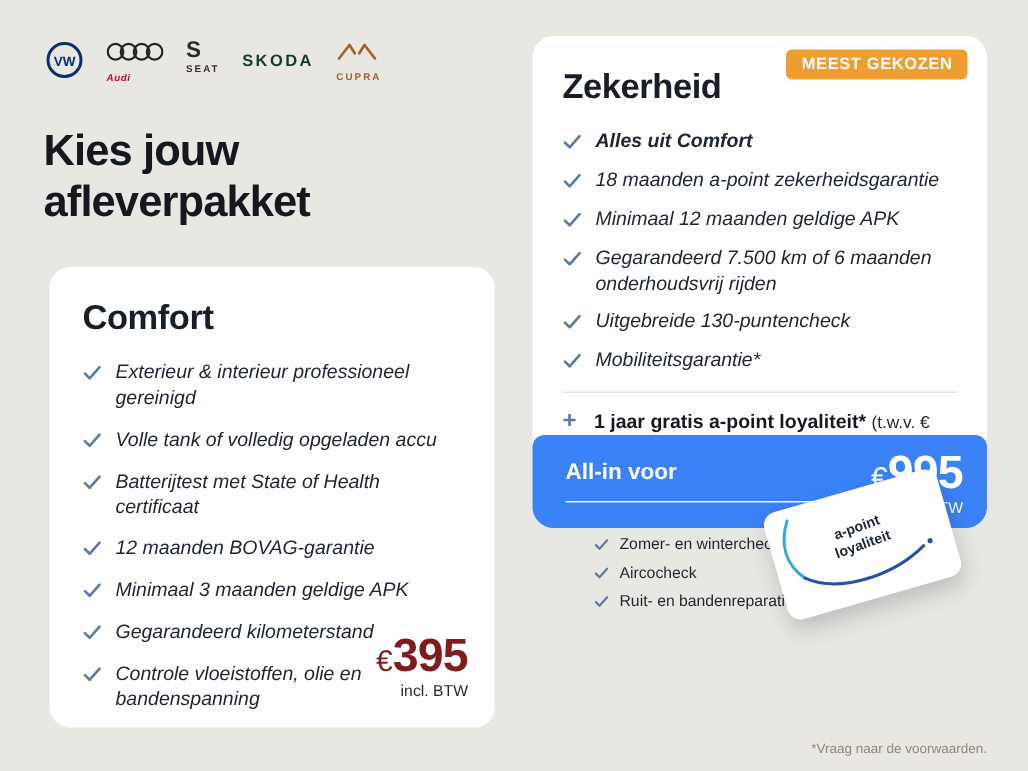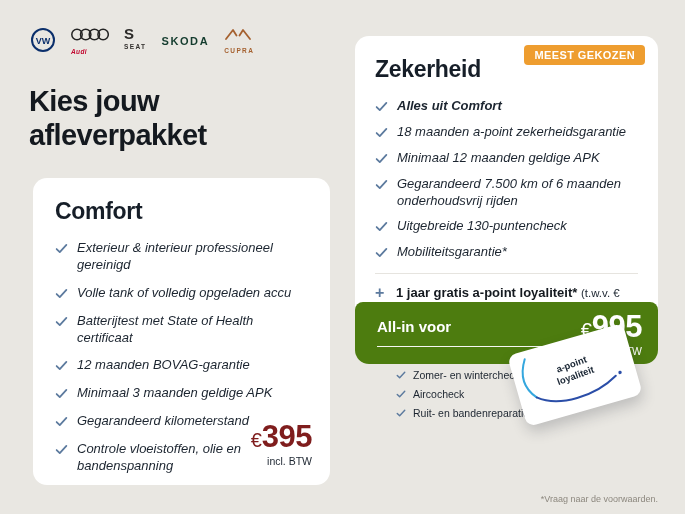--- a/index.html
+++ b/index.html
@@ -15,21 +15,21 @@
   .cupra-sub{color:#A5612F;}
   .skoda-word{font-size:11px;font-weight:800;letter-spacing:1.6px;color:#143C2E;margin-top:8px;}
   .seat-s{font-size:15px;font-weight:800;color:#2B2A28;line-height:14px;}
 
   
   .headline{position:absolute;left:29px;top:84px;width:270px;font-size:29px;line-height:1.18;font-weight:600;letter-spacing:-0.6px;color:#14191F;margin:0;}
 
   
   .card{position:absolute;background:#FFFFFF;border-radius:14px;box-sizing:border-box;}
   .card-comfort{left:33px;top:178px;width:297px;height:307px;padding:20px 22px;}
-  .card-zekerheid{left:355px;top:36px;width:303px;height:328px;padding:20px;}
+  .card-zekerheid{left:355px;top:24px;width:303px;height:328px;padding:20px;}
 
   .card-title{margin:0 0 15px 0;font-size:23px;font-weight:700;letter-spacing:-0.3px;color:#161E28;}
 
   ul.checklist{list-style:none;margin:0;padding:0;display:flex;flex-direction:column;}
   .checklist-comfort{gap:11px;}
   .checklist-zeker{gap:9px;}
   ul.checklist li{display:flex;align-items:flex-start;gap:9px;font-size:13px;line-height:1.3;color:#1C2530;font-style:italic;}
   .check{flex:none;width:13px;height:13px;margin-top:2px;display:inline-flex;}
   .check svg{width:13px;height:13px;}
   .bold-item{font-weight:700;}
@@ -60,21 +60,21 @@
   ul.sub-list li{display:flex;align-items:flex-start;gap:7px;font-size:10.5px;line-height:1.25;color:#1C2530;}
   .sub-check{flex:none;width:10px;height:10px;margin-top:1px;display:inline-flex;}
   .sub-check svg{width:10px;height:10px;}
 
   
   .loyalty-card{position:absolute;left:160px;top:302px;width:120px;height:74px;background:#FFFFFF;border-radius:9px;transform:rotate(-16deg);box-shadow:0 7px 14px rgba(40,45,60,0.22);z-index:3;}
   .loyalty-card svg{position:absolute;left:0;top:0;}
   .loyalty-text{position:absolute;left:0;right:0;top:20px;text-align:center;font-size:9.5px;font-weight:700;color:#1B2735;line-height:1.3;transform:rotate(-4deg);}
 
   
-  .card-footer{position:absolute;left:0;right:0;bottom:0;height:62px;background:#4d7c0f;border-radius:8px 8px 14px 14px;z-index:2;}
+  .card-footer{position:absolute;left:0;right:0;bottom:0;height:62px;background:#3b82f6;border-radius:8px 8px 14px 14px;z-index:2;}
   .allin-label{position:absolute;left:22px;top:16px;color:#FFFFFF;font-size:15px;font-weight:600;}
   .allin-line{position:absolute;left:22px;top:44px;width:208px;border-top:1.5px solid rgba(255,255,255,0.95);}
   .footer-price{position:absolute;right:16px;top:9px;text-align:right;color:#FFFFFF;}
   .footer-price .price-line{color:#FFFFFF;}
   .footer-price .price-note{color:#FFFFFF;}
 
   .footnote{position:absolute;right:27px;bottom:10px;font-size:9px;color:#8D887F;}
 </style>
 </head>
 <body>

